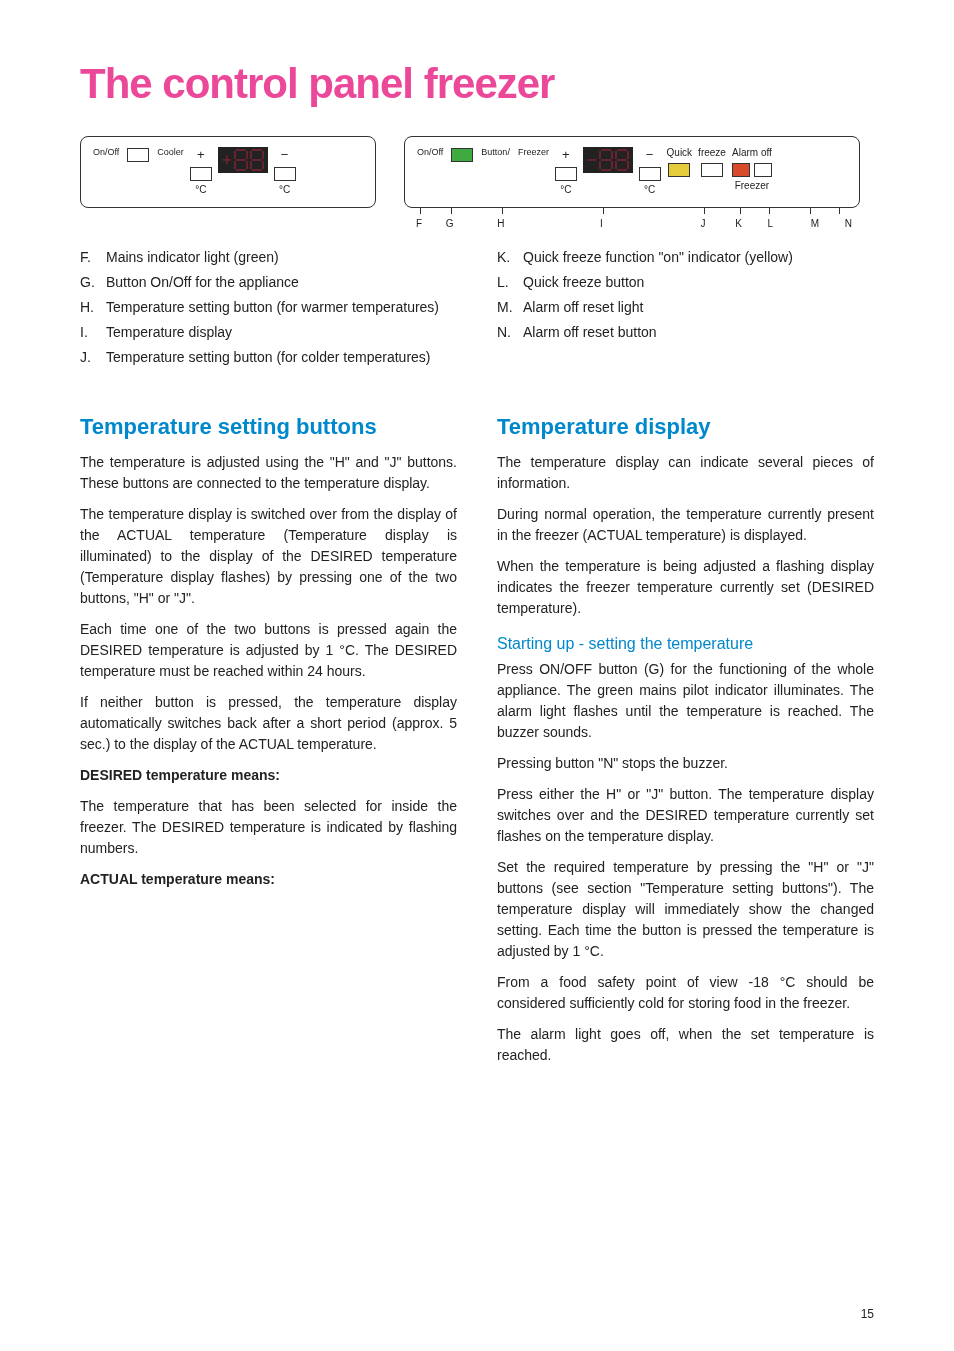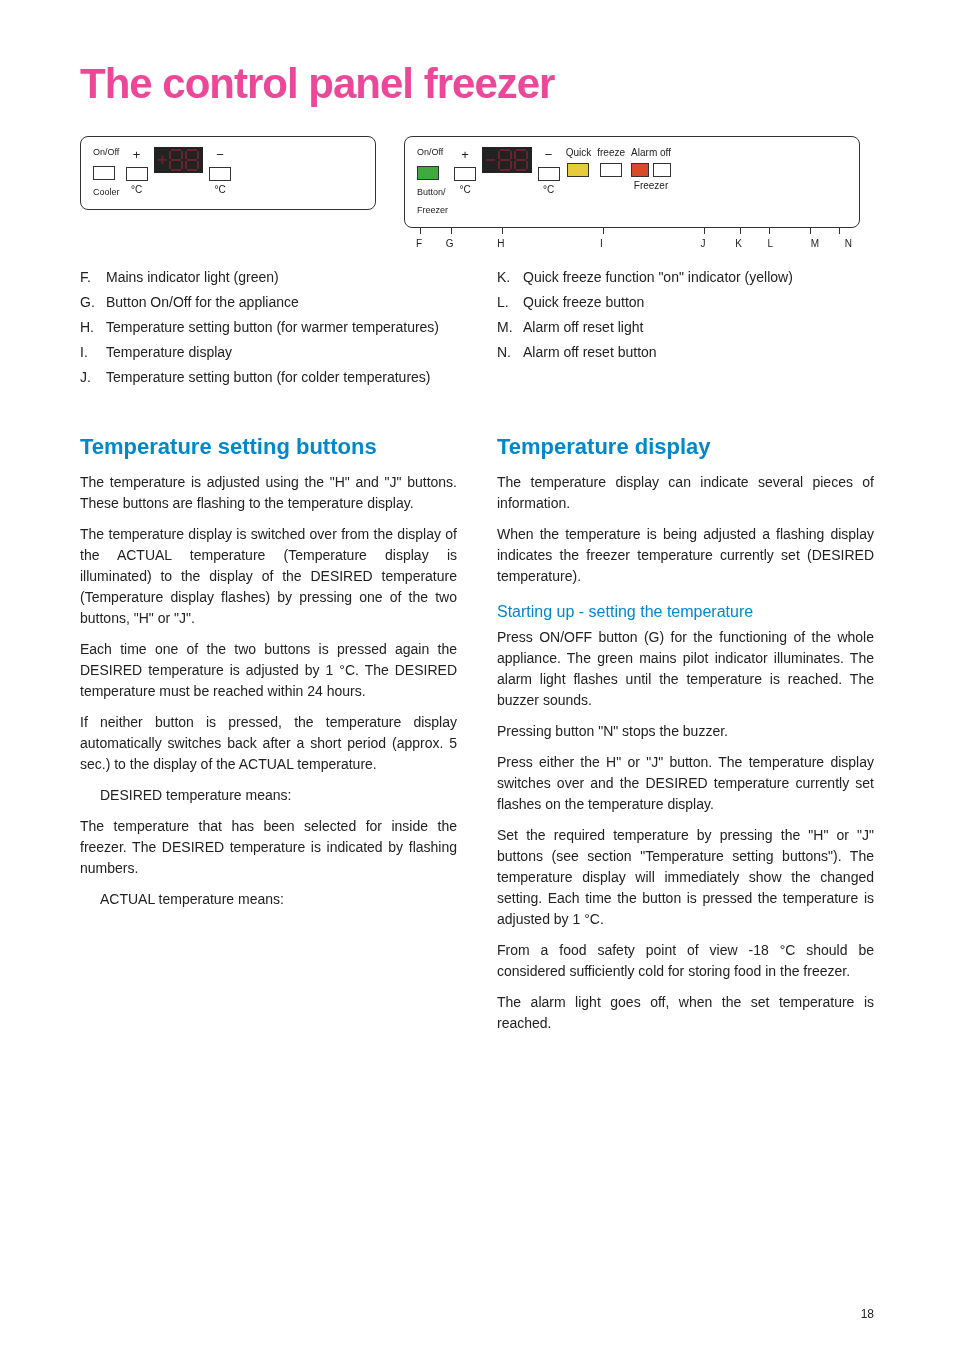--- a/index.html
+++ b/index.html
@@ -38,22 +38,21 @@
   .col {
     flex: 1;
     min-width: 0;
   }
   p, .list-text, .para {
     margin: 0 0 10px 0;
     line-height: 1.5;
     text-align: justify;
   }
   .bold {
-    font-weight: normal;
-    margin-left: 20px;
+    font-weight: bold;
   }
   .list-row {
     display: flex;
     margin-bottom: 4px;
     line-height: 1.5;
   }
   .list-letter {
     width: 26px;
     flex-shrink: 0;
   }
@@ -118,21 +117,21 @@
   }
   .seg-sign {
     font: bold 16px/1 monospace;
     color: #e24; opacity:.35;
   }
   .seg-digit {
     width: 14px;
     height: 22px;
   }
   .seg-digit svg { display:block; }
-  .label-block { display:flex; flex-direction:column; gap:8px; font-size:9px; }
+  .label-block { display:flex; flex-direction:row; gap:8px; font-size:9px; }
   .vert-stack { display:flex; flex-direction:column; align-items:center; gap:4px; }
   .tick { display:block; width:1px; height:6px; background:#333; margin:0 auto; }
   .lettering-row {
     display:flex;
     font-size:10px;
     margin-top:4px;
     padding:0 2px;
     justify-content: space-between;
   }
 </style>
@@ -300,36 +299,37 @@
         <div class="list-letter">N.</div>
         <div class="list-body">Alarm off reset button</div>
       </div>
   </div>
 </div>
 
 <div class="two-col" style="margin-top:18px;">
 
   <div class="col">
     <h2 class="section-heading">Temperature setting buttons</h2>
-    <p>The temperature is adjusted using the "H" and "J" buttons. These buttons are flashing to the temperature display.</p>
+    <p>The temperature is adjusted using the "H" and "J" buttons. These buttons are connected to the temperature display.</p>
     <p>The temperature display is switched over from the display of the ACTUAL temperature (Temperature display is illuminated) to the display of the DESIRED temperature (Temperature display flashes) by pressing one of the two buttons, "H" or "J".</p>
     <p>Each time one of the two buttons is pressed again the DESIRED temperature is adjusted by 1 °C. The DESIRED temperature must be reached within 24 hours.</p>
     <p>If neither button is pressed, the temperature display automatically switches back after a short period (approx. 5 sec.) to the display of the ACTUAL temperature.</p>
     <p class="bold">DESIRED temperature means:</p>
     <p>The temperature that has been selected for inside the freezer. The DESIRED temperature is indicated by flashing numbers.</p>
     <p class="bold">ACTUAL temperature means:</p>
   </div>
 
   <div class="col">
     <h2 class="section-heading">Temperature display</h2>
     <p>The temperature display can indicate several pieces of information.</p>
+    <p>During normal operation, the temperature currently present in the freezer (ACTUAL temperature) is displayed.</p>
     <p>When the temperature is being adjusted a flashing display indicates the freezer temperature currently set (DESIRED temperature).</p>
     <h3 class="sub-heading">Starting up - setting the temperature</h3>
     <p>Press ON/OFF button (G) for the functioning of the whole appliance. The green mains pilot indicator illuminates. The alarm light flashes until the temperature is reached. The buzzer sounds.</p>
     <p>Pressing button "N" stops the buzzer.</p>
     <p>Press either the H" or "J" button. The temperature display switches over and the DESIRED temperature currently set flashes on the temperature display.</p>
     <p>Set the required temperature by pressing the "H" or "J" buttons (see section "Temperature setting buttons"). The temperature display will immediately show the changed setting. Each time the button is pressed the temperature is adjusted by 1 °C.</p>
     <p>From a food safety point of view -18 °C should be considered sufficiently cold for storing food in the freezer.</p>
     <p>The alarm light goes off, when the set temperature is reached.</p>
   </div>
 </div>
 
-<div class="page-number">18</div>
+<div class="page-number">15</div>
 
 </body></html>

